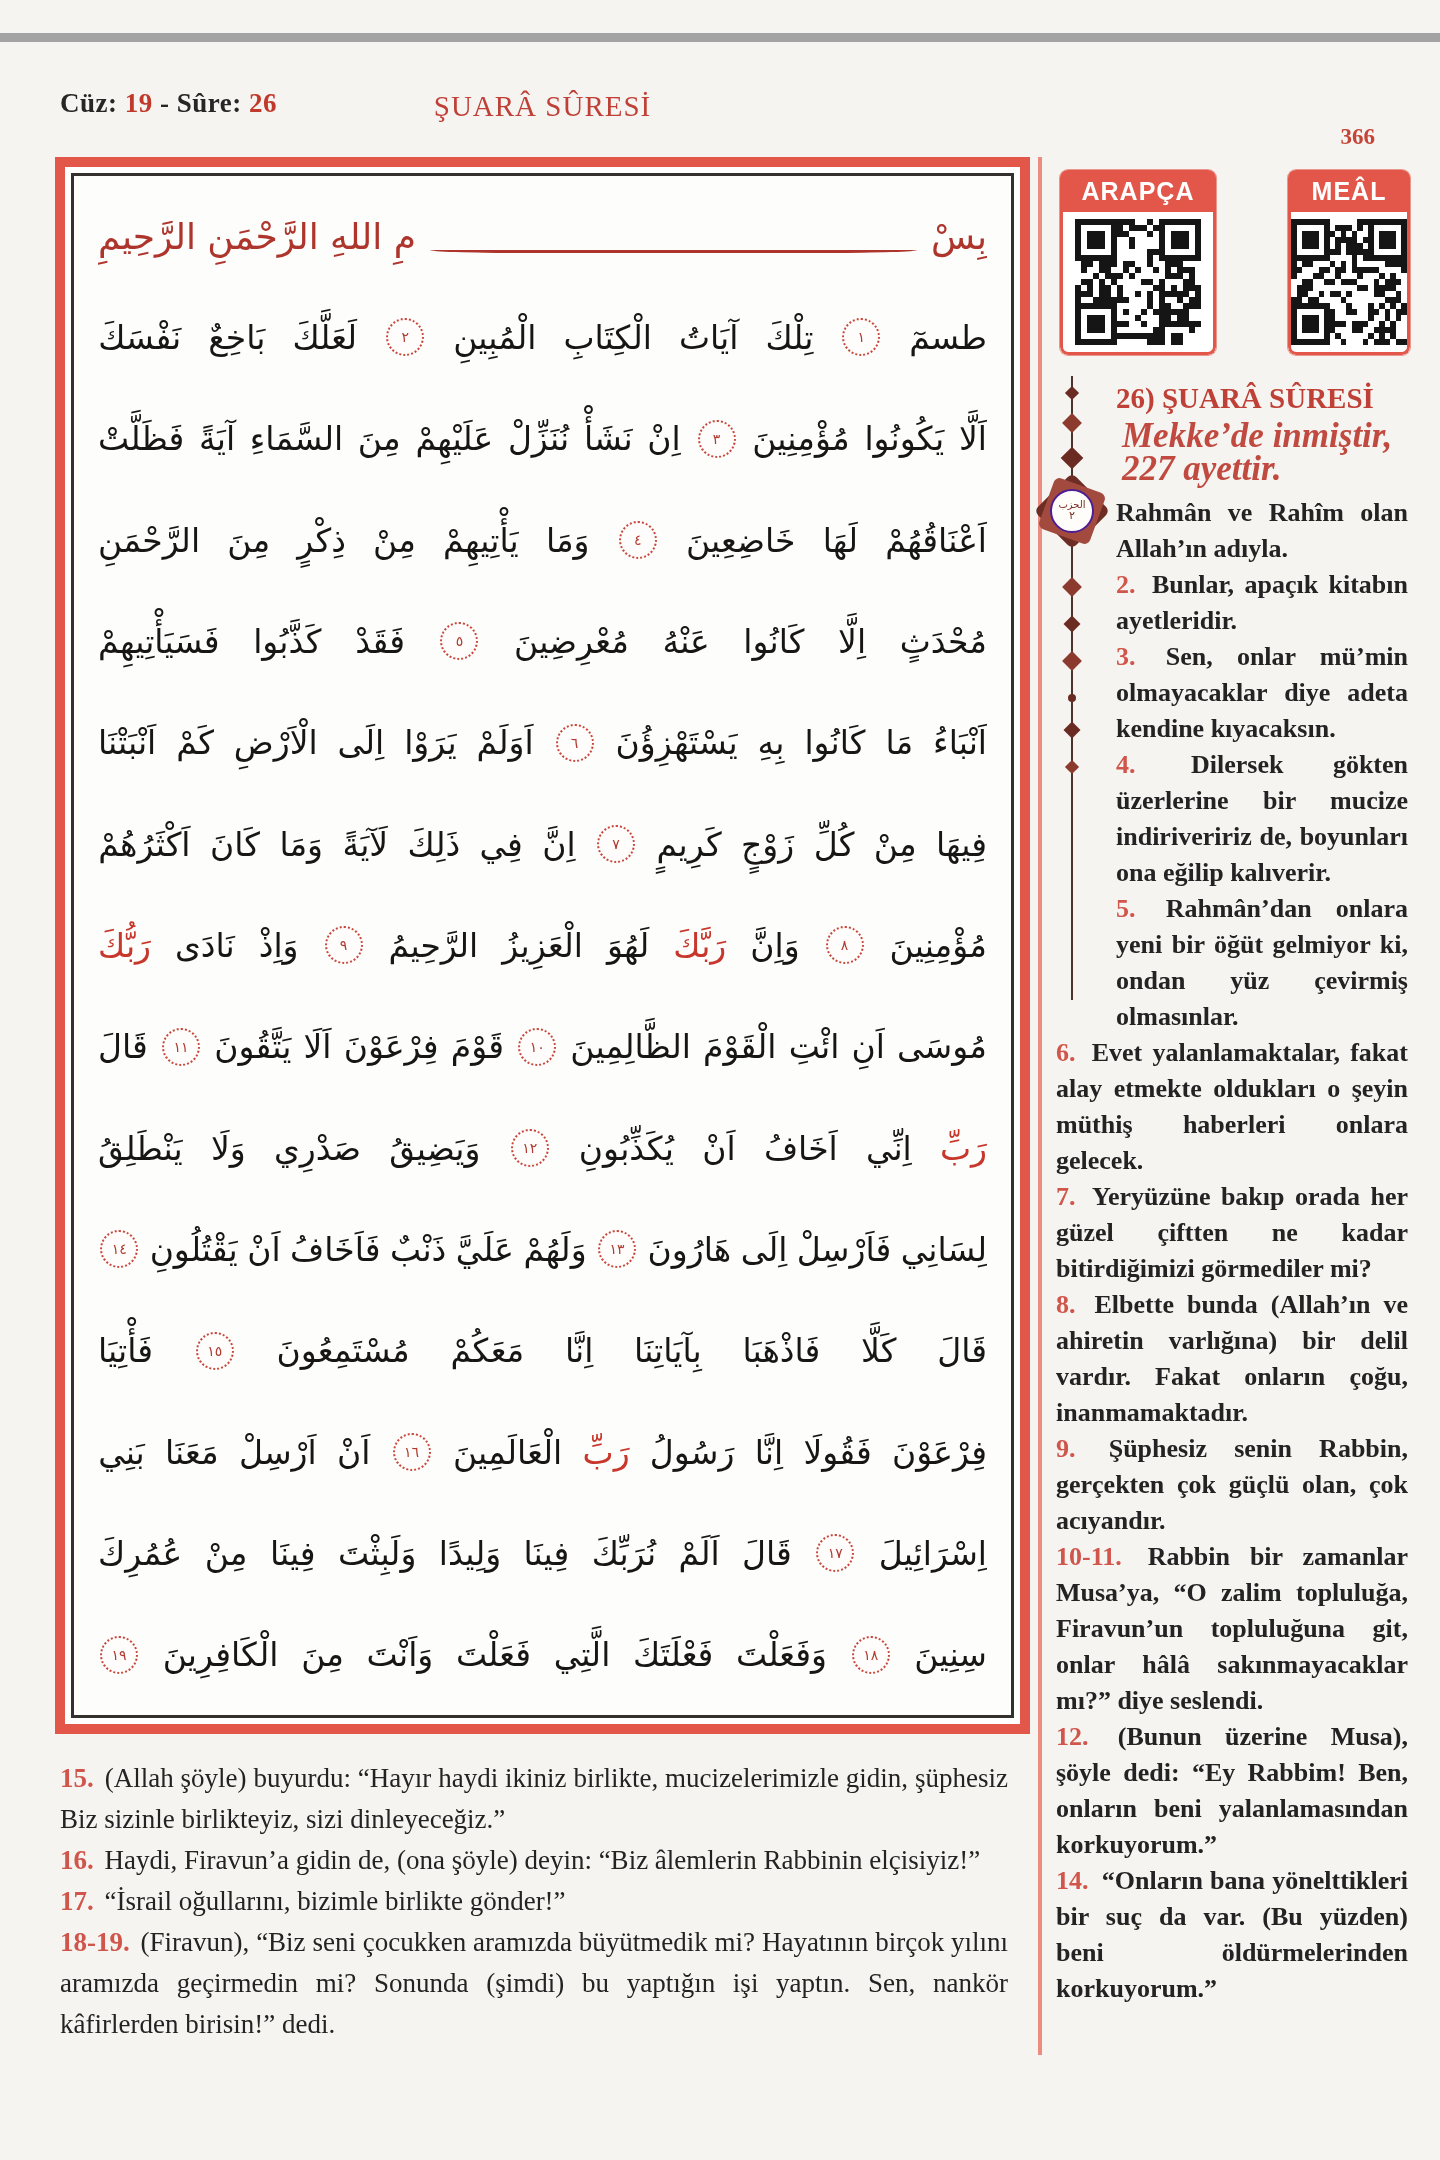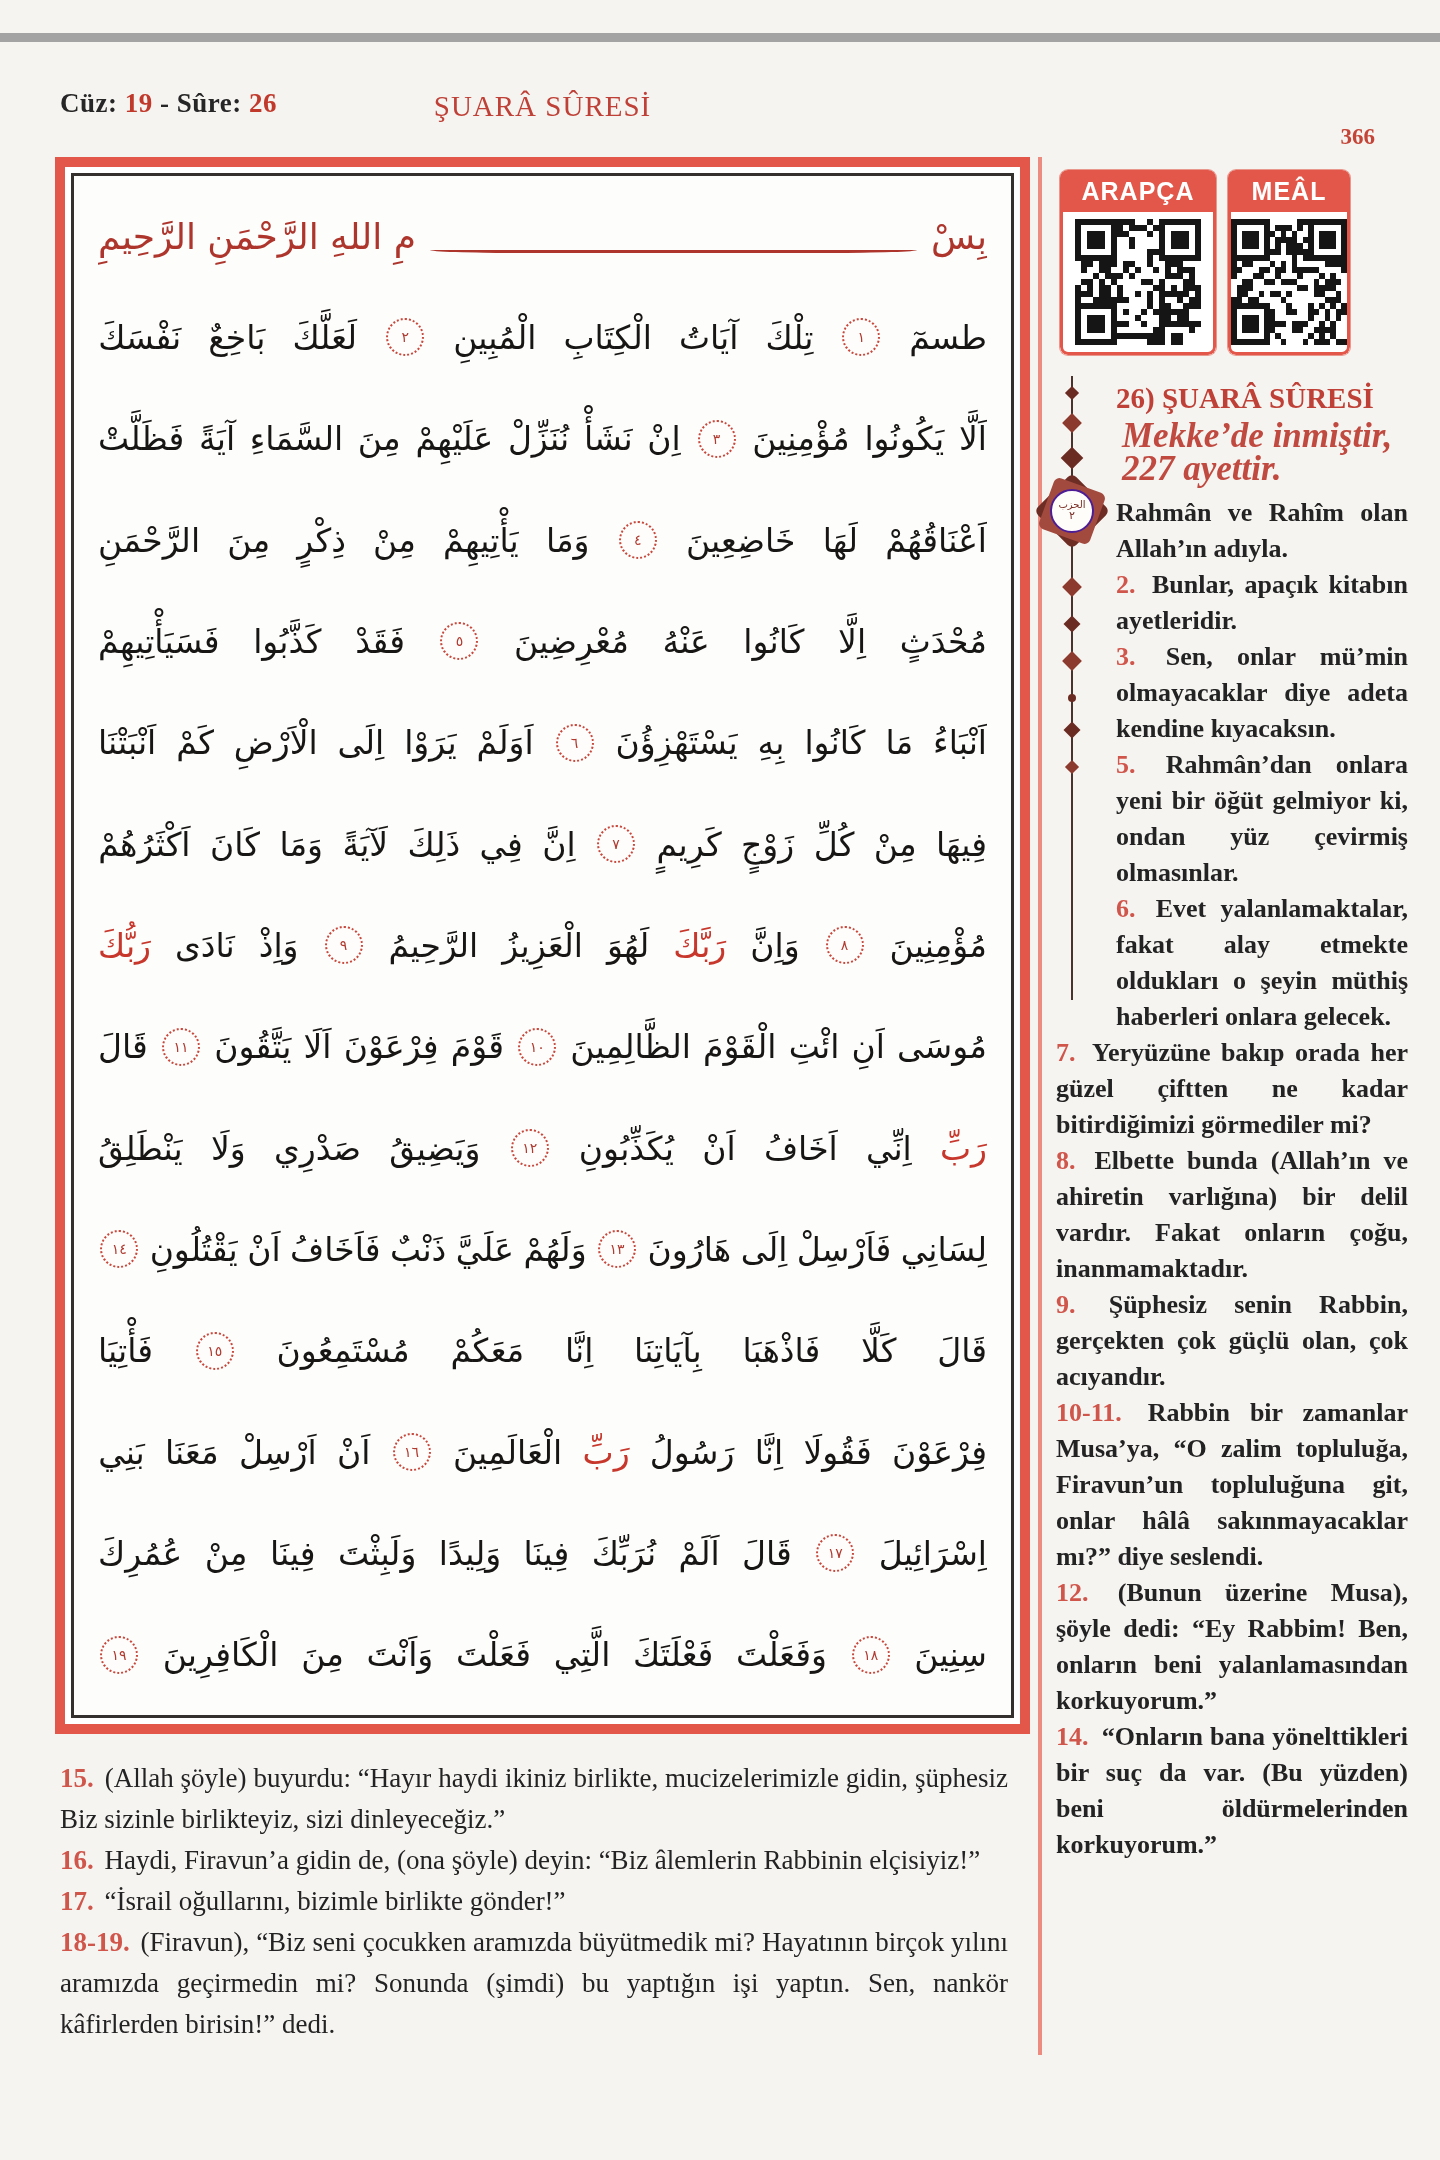--- a/index.html
+++ b/index.html
@@ -15,21 +15,21 @@
 
   
   .header-left{left:60px;top:88px;font-size:27px;font-weight:700;color:#262626;letter-spacing:.5px;}
   .header-left .red{color:#c0392b;}
   .header-title{left:55px;top:90px;width:975px;text-align:center;font-size:29px;font-weight:400;color:#bf4036;letter-spacing:1px;}
   .page-number{left:1160px;top:124px;width:215px;text-align:right;font-size:23px;font-weight:700;color:#c44537;}
 
   
   .qr-block{width:156px;border-radius:8px;overflow:hidden;background:#fff;box-shadow:0 0 0 1px #e9988d;}
   .qr-arabic{left:1060px;top:170px;}
-  .qr-meal{left:1228px;top:170px;width:122px;}
+  .qr-meal{left:1288px;top:170px;width:122px;}
   .qr-head{height:42px;background:#e25749;color:#fff;display:flex;align-items:center;justify-content:center;
     font-family:"Liberation Sans","DejaVu Sans",sans-serif;font-weight:700;font-size:25px;letter-spacing:1px;}
   .qr-body{border:3px solid #e25749;border-top:none;background:#fff;height:140px;display:flex;align-items:center;justify-content:center;border-radius:0 0 8px 8px;}
   .qr-grid{width:126px;height:126px;display:grid;grid-template-columns:repeat(21,1fr);grid-template-rows:repeat(21,1fr);}
   .qr-grid div{background:transparent;}
   .qr-grid div.on{background:#151515;}
 
   
   .quran-box{left:55px;top:157px;width:975px;height:1577px;box-sizing:border-box;
     border:10px solid #e25749;background:#fff;padding:6px;}
@@ -1202,20 +1202,21 @@
     <div class="orn-c1"></div>
     <div class="orn-d d7"></div>
     <div class="orn-d d8"></div>
   </div>
   <div class="sb-title">26) ŞUARÂ SÛRESİ</div>
   <div class="sb-subtitle">Mekke’de inmiştir, 227 ayettir.</div>
   <div id="sidebar-verses">
       <p class="sb-verse">Rahmân ve Rahîm olan Allah’ın adıyla.</p>
       <p class="sb-verse"><span class="vnum">2. </span>Bunlar, apaçık kitabın ayetleridir.</p>
       <p class="sb-verse"><span class="vnum">3. </span>Sen, onlar mü’min olmayacaklar diye adeta kendine kıyacaksın.</p>
+      <p class="sb-verse"><span class="vnum">4. </span>Dilersek gökten üzerlerine bir mucize indiriveririz de, boyunları ona eğilip kalıverir.</p>
       <p class="sb-verse"><span class="vnum">5. </span>Rahmân’dan onlara yeni bir öğüt gelmiyor ki, ondan yüz çevirmiş olmasınlar.</p>
       <p class="sb-verse"><span class="vnum">6. </span>Evet yalanlamaktalar, fakat alay etmekte oldukları o şeyin müthiş haberleri onlara gelecek.</p>
       <p class="sb-verse"><span class="vnum">7. </span>Yeryüzüne bakıp orada her güzel çiftten ne kadar bitirdiğimizi görmediler mi?</p>
       <p class="sb-verse"><span class="vnum">8. </span>Elbette bunda (Allah’ın ve ahiretin varlığına) bir delil vardır. Fakat onların çoğu, inanmamaktadır.</p>
       <p class="sb-verse"><span class="vnum">9. </span>Şüphesiz senin Rabbin, gerçekten çok güçlü olan, çok acıyandır.</p>
       <p class="sb-verse"><span class="vnum">10-11. </span>Rabbin bir zamanlar Musa’ya, “O zalim topluluğa, Firavun’un topluluğuna git, onlar hâlâ sakınmayacaklar mı?” diye seslendi.</p>
       <p class="sb-verse"><span class="vnum">12. </span>(Bunun üzerine Musa), şöyle dedi: “Ey Rabbim! Ben, onların beni yalanlamasından korkuyorum.”</p>
       <p class="sb-verse"><span class="vnum">14. </span>“Onların bana yönelttikleri bir suç da var. (Bu yüzden) beni öldürmelerinden korkuyorum.”</p>
     </div>
 </div>

